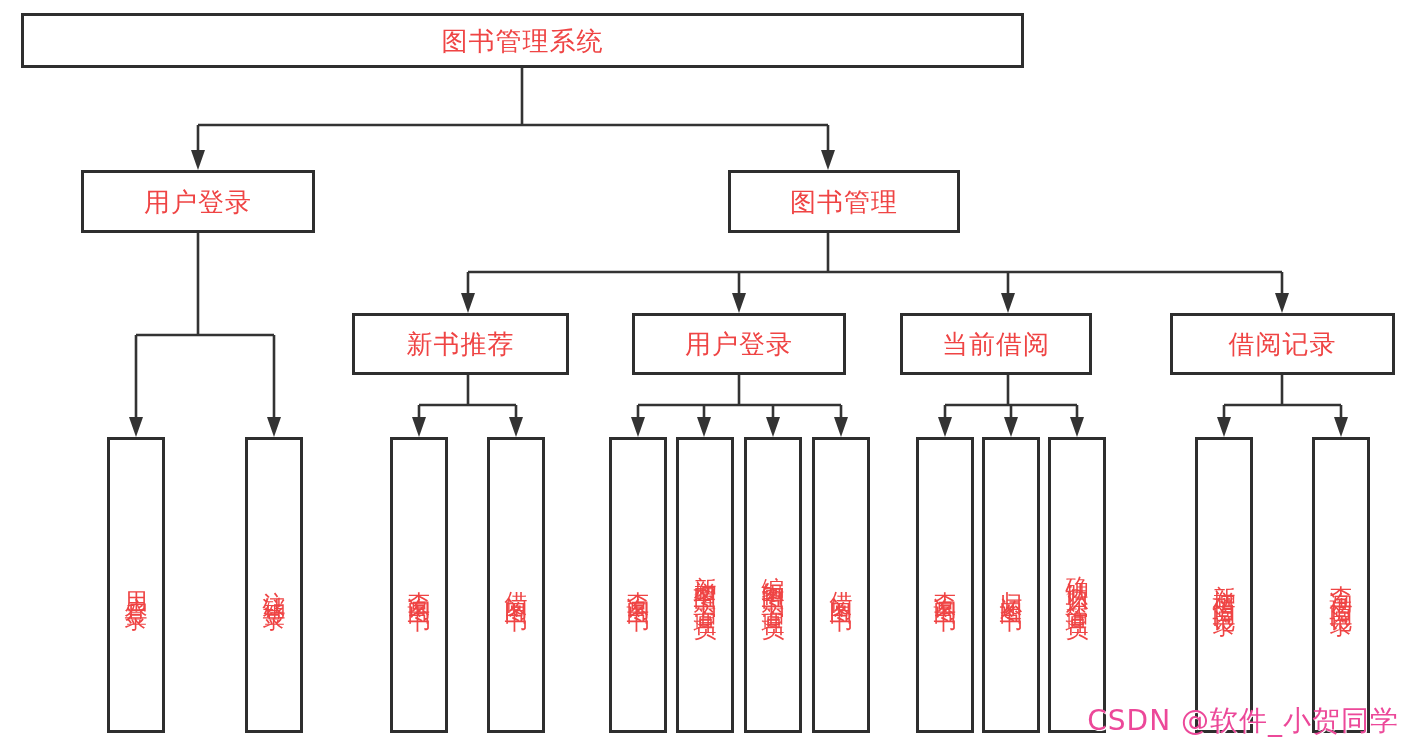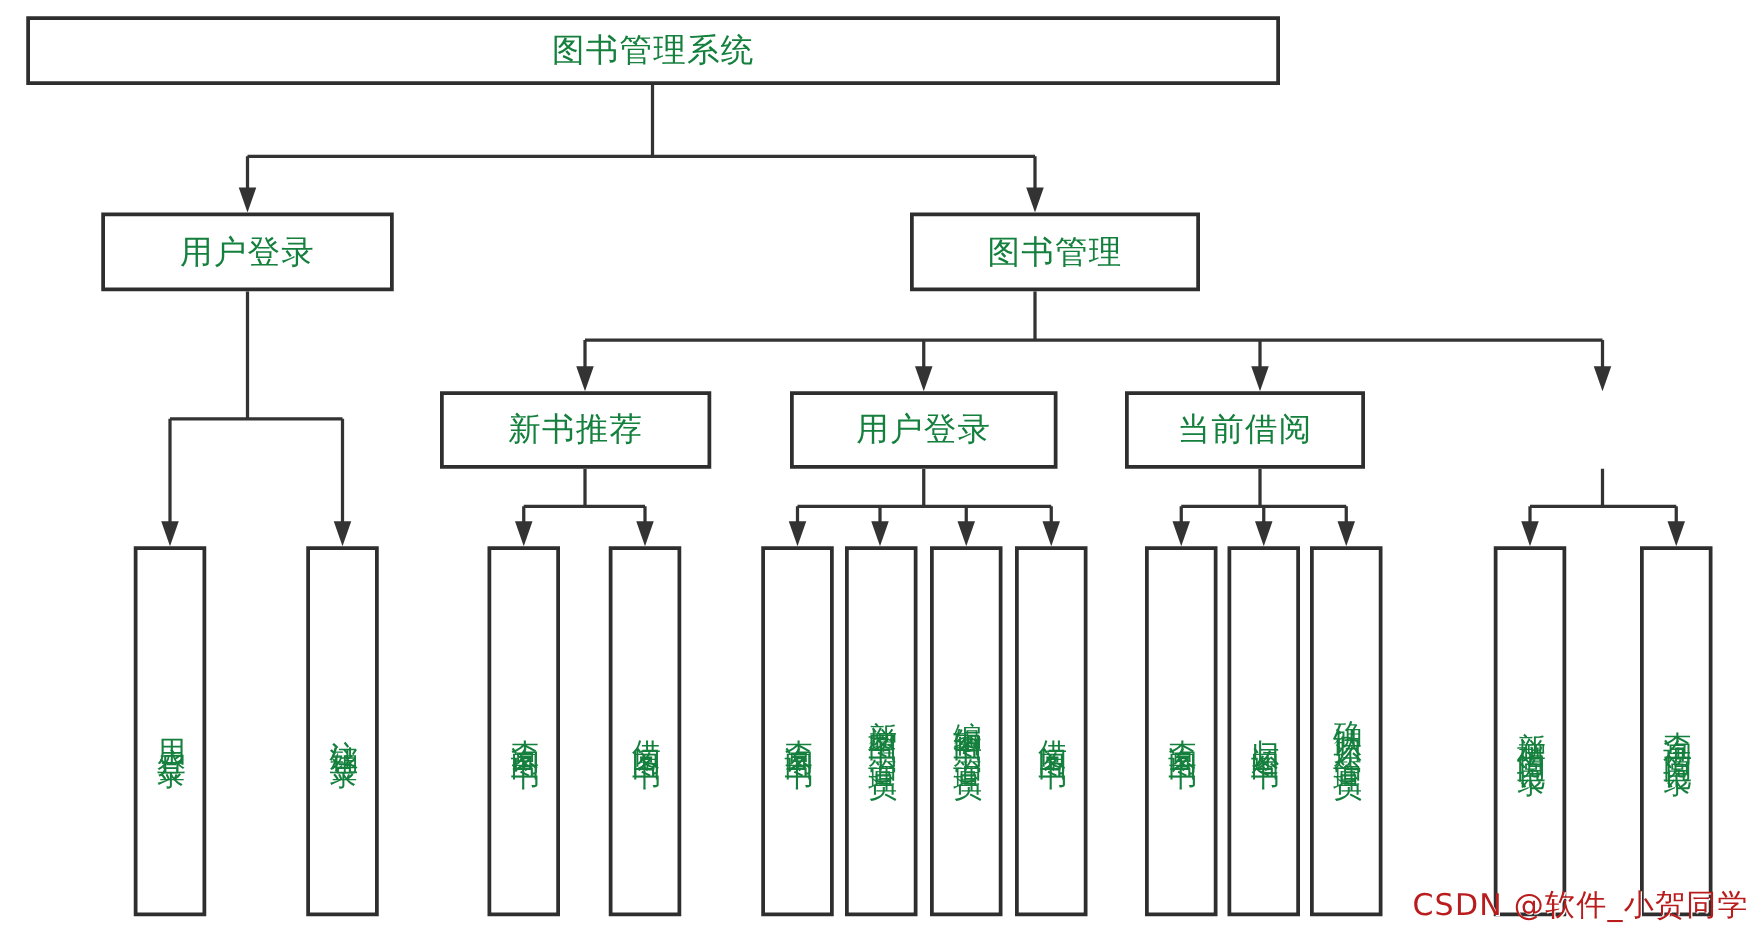--- a/index.html
+++ b/index.html
@@ -26,43 +26,43 @@
   }
   .node {
     position: absolute;
     box-sizing: border-box;
     border: 3px solid #2e2e2e;
     background: #ffffff;
     display: flex;
     align-items: center;
     justify-content: center;
     z-index: 2;
-    color: #15803d;
+    color: #ef4444;
   }
   .node.h span {
     font-size: 26px;
     letter-spacing: 1px;
     white-space: nowrap;
     line-height: 1;
   }
   .node.v span {
     writing-mode: vertical-rl;
     text-orientation: mixed;
     font-size: 23px;
     letter-spacing: 6px;
     line-height: 1;
     white-space: nowrap;
   }
   #watermark {
     position: absolute;
     right: 6px;
     bottom: 7px;
     z-index: 3;
-    font-size: 24px;
-    color: #b91c1c;
+    font-size: 28px;
+    color: #ec4899;
     letter-spacing: 1px;
     text-shadow: 1px 1px 0 #ffffff;
     white-space: nowrap;
   }
 </style>
 </head>
 <body>
 
 <div id="stage">
 
@@ -149,20 +149,23 @@
 
   <div class="node h" style="left:352px; top:313px; width:217px; height:62px">
     <span>新书推荐</span>
   </div>
   <div class="node h" style="left:632px; top:313px; width:214px; height:62px">
     <span>用户登录</span>
   </div>
   <div class="node h" style="left:900px; top:313px; width:192px; height:62px">
     <span>当前借阅</span>
   </div>
+  <div class="node h" style="left:1170px; top:313px; width:225px; height:62px">
+    <span>借阅记录</span>
+  </div>
 
   <div class="node v" style="left:107px; top:437px; width:58px; height:296px">
     <span>用户登录</span>
   </div>
   <div class="node v" style="left:245px; top:437px; width:58px; height:296px">
     <span>注销登录</span>
   </div>
 
   <div class="node v" style="left:390px; top:437px; width:58px; height:296px">
     <span>查询图书</span>

